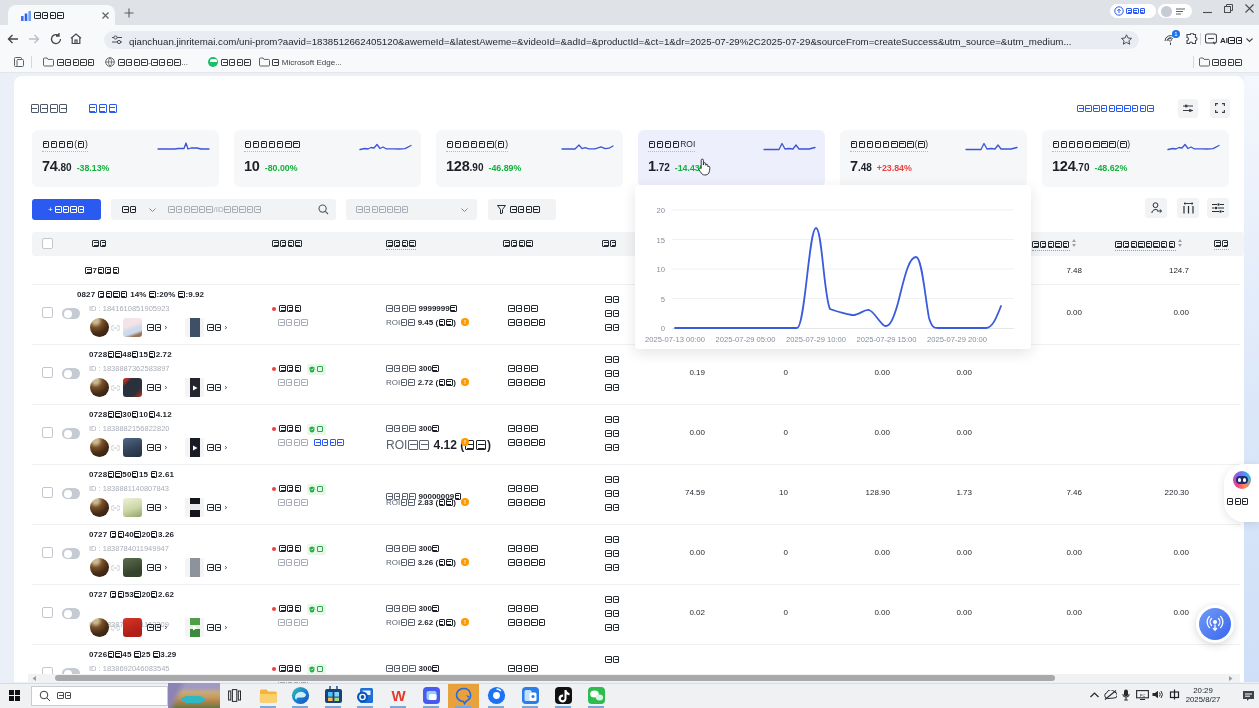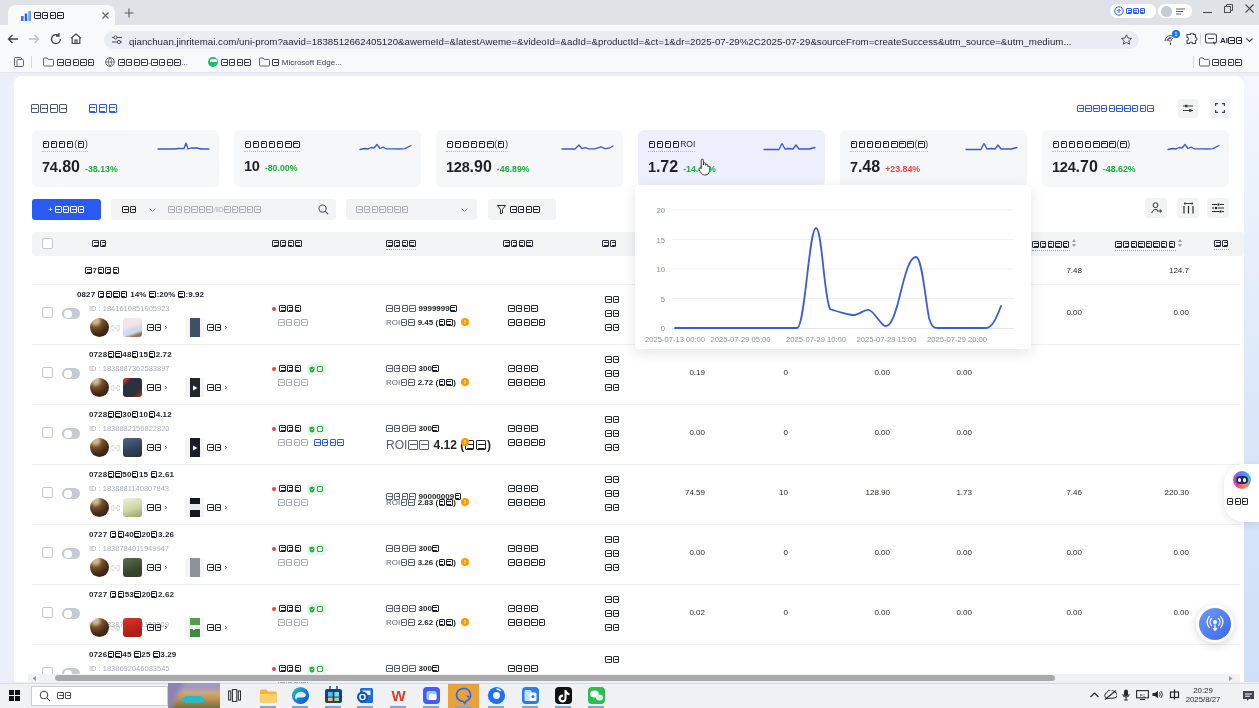--- a/index.html
+++ b/index.html
@@ -6,21 +6,21 @@
 i,u{display:inline-block;box-sizing:border-box;width:.8em;height:.84em;border:1px solid;border-radius:1px;
  margin:0 .09em 0 .06em;vertical-align:-.08em;font-style:normal;text-decoration:none;
  background:linear-gradient(currentColor,currentColor) 50% 46%/84% 1px no-repeat}
 u{background:linear-gradient(currentColor,currentColor) 50% 42%/84% 1px no-repeat,
    linear-gradient(currentColor,currentColor) 50% 100%/84% 1px no-repeat}
 .dk{color:#25282e}.gy{color:#a8adb6}
 .grn{color:#12b13c}.red{color:#ee4040}
 .card{position:absolute;top:130px;width:187px;height:57px;background:#f6f7f9;border-radius:6px}
 .ct{position:absolute;left:10px;top:9px;font-size:8.5px;color:#25282e;border-bottom:1px dotted #b5bac4;padding-bottom:2px}
 .cv{position:absolute;left:10px;top:28px;font-weight:700;color:#1d2127;font-size:14.5px;letter-spacing:-.2px}
-.cv small{font-size:16px;letter-spacing:0}
+.cv small{font-size:10px;letter-spacing:0}
 .cp{font-size:8.8px;font-weight:700;margin-left:5px;letter-spacing:0}
 .spark{position:absolute;right:9px;top:10px}
 .gbtn{position:absolute;background:#f2f3f5;border-radius:3px}
 .hdl{position:absolute;top:239px;font-size:8px;font-weight:700;color:#272c33}
 .hdl b{border-bottom:1px dotted #9aa0aa;font-weight:700;padding-bottom:1px}
 .num{position:absolute;font-size:8px;color:#25282e;transform:translateX(-100%)}
 .row-t{position:absolute;font-size:8px;font-weight:700;color:#1d2127;letter-spacing:.1px}
 .row-id{position:absolute;font-size:7.5px;color:#a9aeb8}
 .thumb{position:absolute;width:19px;height:19px;border-radius:3px}
 .av{position:absolute;width:19px;height:19px;border-radius:50%;background:radial-gradient(circle at 30% 15%,#c9b78e 0 12%,#7a5129 32%,#462c17 60%,#2a1a0c 100%)}
@@ -503,21 +503,21 @@
 <div class="a" style="left:640px;top:324px;width:25px;text-align:right;font-size:7.7px;color:#868f9c;z-index:51">0</div>
 <svg class="a" style="left:635px;top:185px;z-index:51" width="396" height="164" viewBox="0 0 396 164">
 <path d="M37 25 H379" stroke="#f0f1f3" stroke-width="1"></path>
 <path d="M37 54.5 H379" stroke="#f0f1f3" stroke-width="1"></path>
 <path d="M37 84 H379" stroke="#f0f1f3" stroke-width="1"></path>
 <path d="M37 113.5 H379" stroke="#f0f1f3" stroke-width="1"></path>
 <path d="M37 143.5 H379" stroke="#e5e6ea" stroke-width="1"></path>
 <path d="M40 143 L162 143 C170 143 174 43 181 43 C187 43 189 112 195 124 L201 126 C207 127.5 211 129 217 130 C223 131 229 124 234 125 C239 126.5 244 137 249 140.5 C255 143.5 259 132 263 118 C268 99 273 72 281 72 C287 72 290 112 294 133 C297 142.5 299 143 303 143 L351 143 C357 143 361 134 366 121" fill="none" stroke="#3a5bdc" stroke-width="1.8" stroke-linecap="round"></path>
 </svg>
 <div class="a" style="left:640px;top:335px;width:70px;text-align:center;font-size:7.6px;color:#868f9c;z-index:51;white-space:nowrap">2025-07-13 00:00</div>
-<div class="a" style="left:710.5px;top:335px;width:70px;text-align:left;font-size:7.6px;color:#868f9c;z-index:51;white-space:nowrap">2025-07-29 05:00</div>
+<div class="a" style="left:710.5px;top:335px;width:70px;text-align:center;font-size:7.6px;color:#868f9c;z-index:51;white-space:nowrap">2025-07-29 05:00</div>
 <div class="a" style="left:781px;top:335px;width:70px;text-align:center;font-size:7.6px;color:#868f9c;z-index:51;white-space:nowrap">2025-07-29 10:00</div>
 <div class="a" style="left:851.5px;top:335px;width:70px;text-align:center;font-size:7.6px;color:#868f9c;z-index:51;white-space:nowrap">2025-07-29 15:00</div>
 <div class="a" style="left:922px;top:335px;width:70px;text-align:center;font-size:7.6px;color:#868f9c;z-index:51;white-space:nowrap">2025-07-29 20:00</div>
 <div class="a" style="left:1224px;top:464px;width:35px;height:58px;background:#fff;border-radius:20px 0 0 20px;box-shadow:0 2px 8px rgba(31,35,41,.12);z-index:55"></div>
 <div class="a" style="left:1233px;top:471px;width:18px;height:18px;border-radius:50%;background:conic-gradient(from 220deg,#f0408c,#8a5cf2 28%,#2bb4ec 55%,#ff8a50 82%,#f0408c);z-index:56"></div>
 <div class="a" style="left:1236px;top:476px;width:12px;height:8px;border-radius:4px;background:#1d2e6e;z-index:57"></div>
 <div class="a" style="left:1238px;top:478px;width:3px;height:4px;border-radius:1.5px;background:#fff;z-index:58"></div>
 <div class="a" style="left:1243px;top:478px;width:3px;height:4px;border-radius:1.5px;background:#fff;z-index:58"></div>
 <div class="a" style="left:1227px;top:497px;font-size:7.5px;color:#25282e;z-index:56"><i></i><i></i><i></i></div>
 <div class="a" style="left:1196px;top:605px;width:38px;height:38px;border-radius:50%;background:#fff;box-shadow:0 2px 8px rgba(31,35,41,.18);z-index:55"></div>

